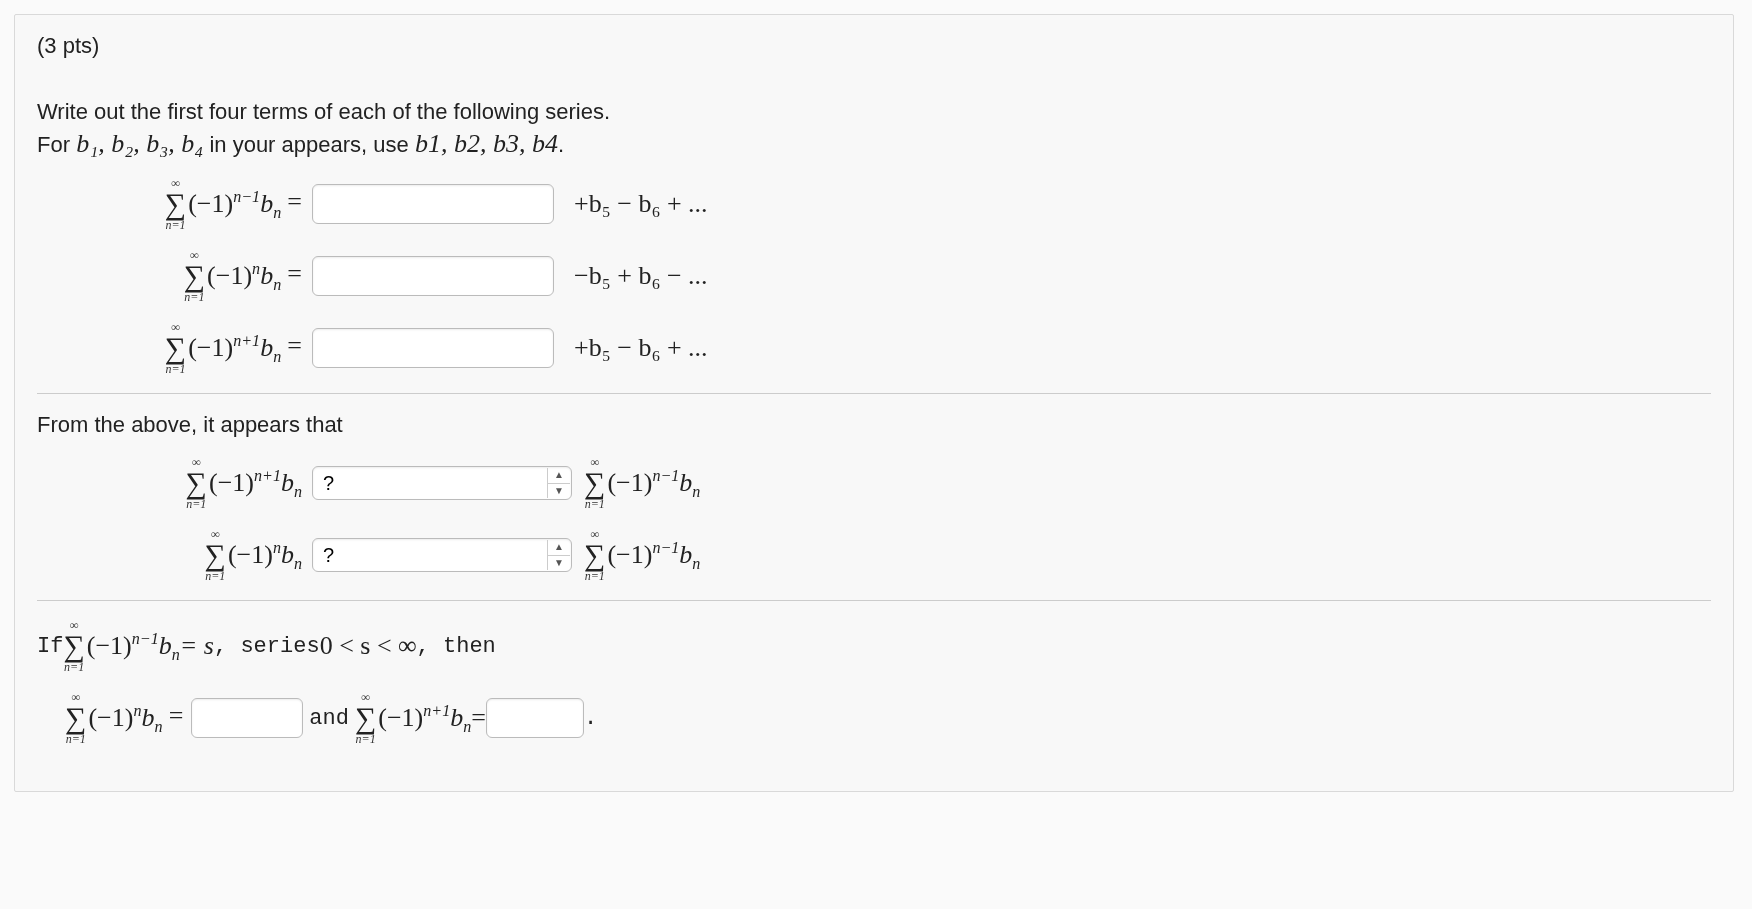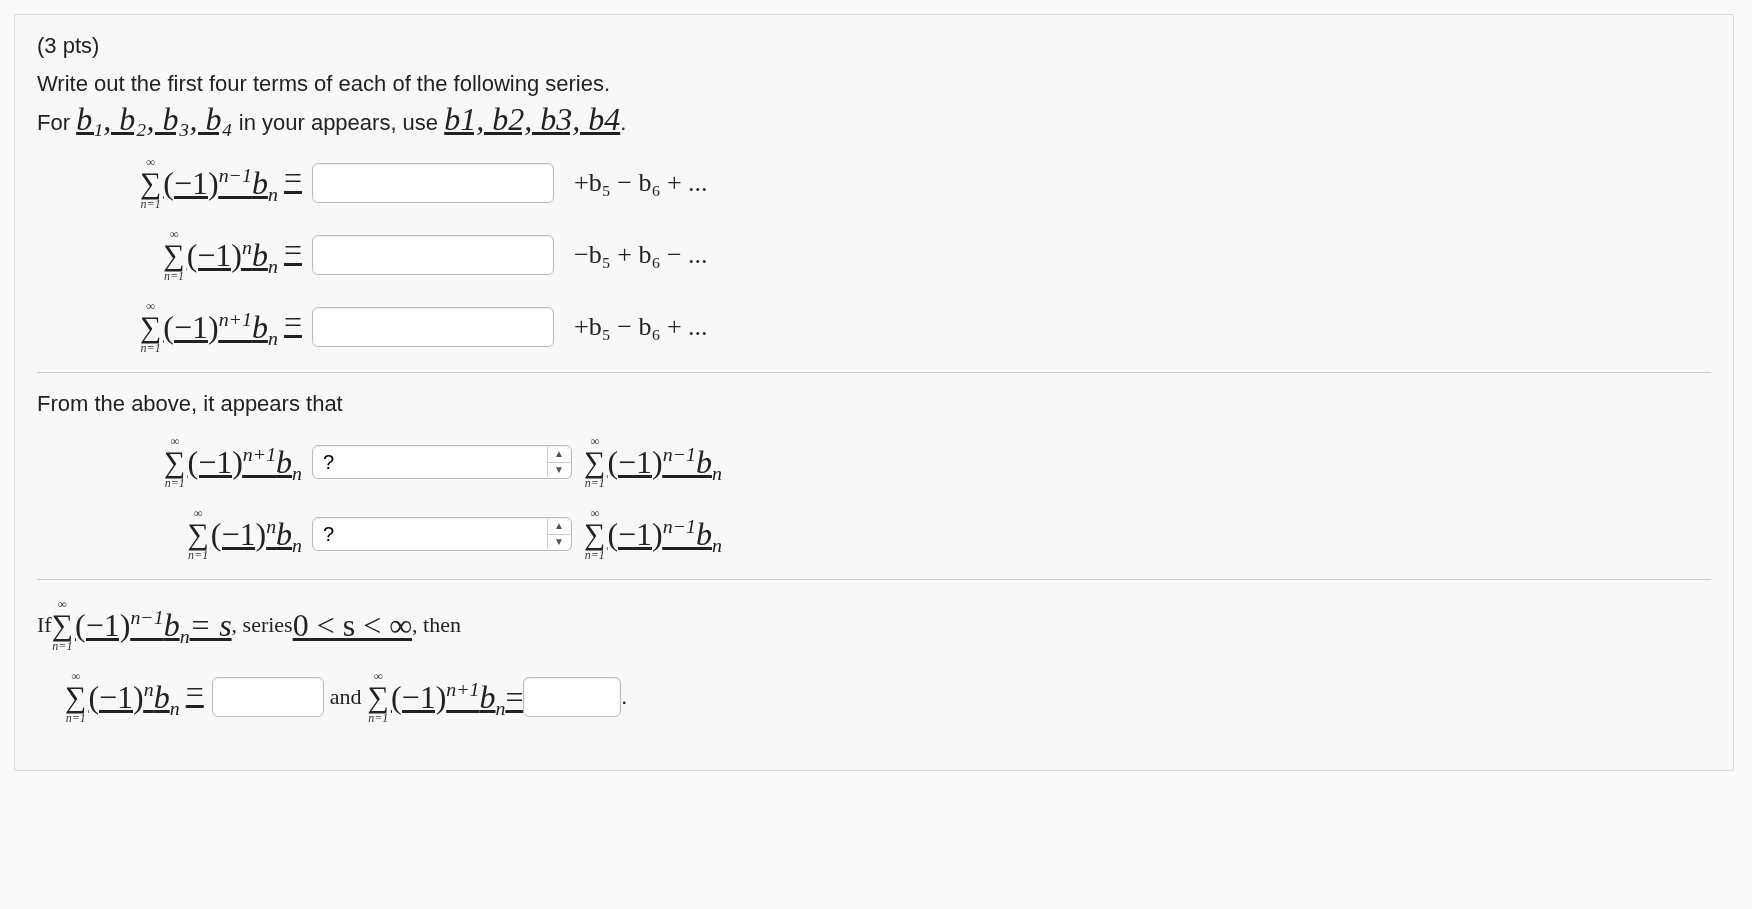--- a/index.html
+++ b/index.html
@@ -13,21 +13,21 @@
   .card {
     border: 1px solid #d9d9d9;
     background: #f8f8f8;
     margin: 14px;
     padding: 18px 22px 28px 22px;
     border-radius: 2px;
     width: 1720px;
     box-sizing: border-box;
   }
   .pts {
-    margin-bottom: 12px;
+    margin-bottom: 40px;
   }
   .prompt-line {
     margin: 4px 0;
   }
   .row {
     margin: 18px 0;
     display: flex;
     align-items: center;
     flex-wrap: wrap;
   }
@@ -118,34 +118,33 @@
     color: #333;
     font-family: "Cambria Math", Georgia, serif;
   }
   .sigma-sym {
     font-size: 30px;
     font-style: normal;
     font-family: "Cambria Math", Georgia, serif;
   }
   .expr {
     font-family: "Cambria Math", Georgia, "Times New Roman", serif;
-    font-size: 32px;
+    font-size: 26px;
     font-style: normal;
-    text-decoration: underline;
   }
   .expr .it { font-style: italic; }
   sup { font-size: 0.62em; vertical-align: super; line-height: 0; }
   sub { font-size: 0.62em; vertical-align: sub; line-height: 0; }
   .after-expr {
     font-family: Liberation Serif, serif;
     font-size: 26px;
     margin-left: 20px;
     text-align: right;
   }
-  .txt { font-family: Liberation Serif, serif; font-size: 22px; font-style: normal; }
+  .txt { font-family: Liberation Mono, monospace; font-size: 22px; font-style: normal; }
   .inline-gap { margin: 0 6px; }
 </style>
 </head>
 <body>
 
 <div class="card">
 
   <div class="pts">(3 pts)</div>
 
   <div class="prompt-line">Write out the first four terms of each of the following series.</div>

